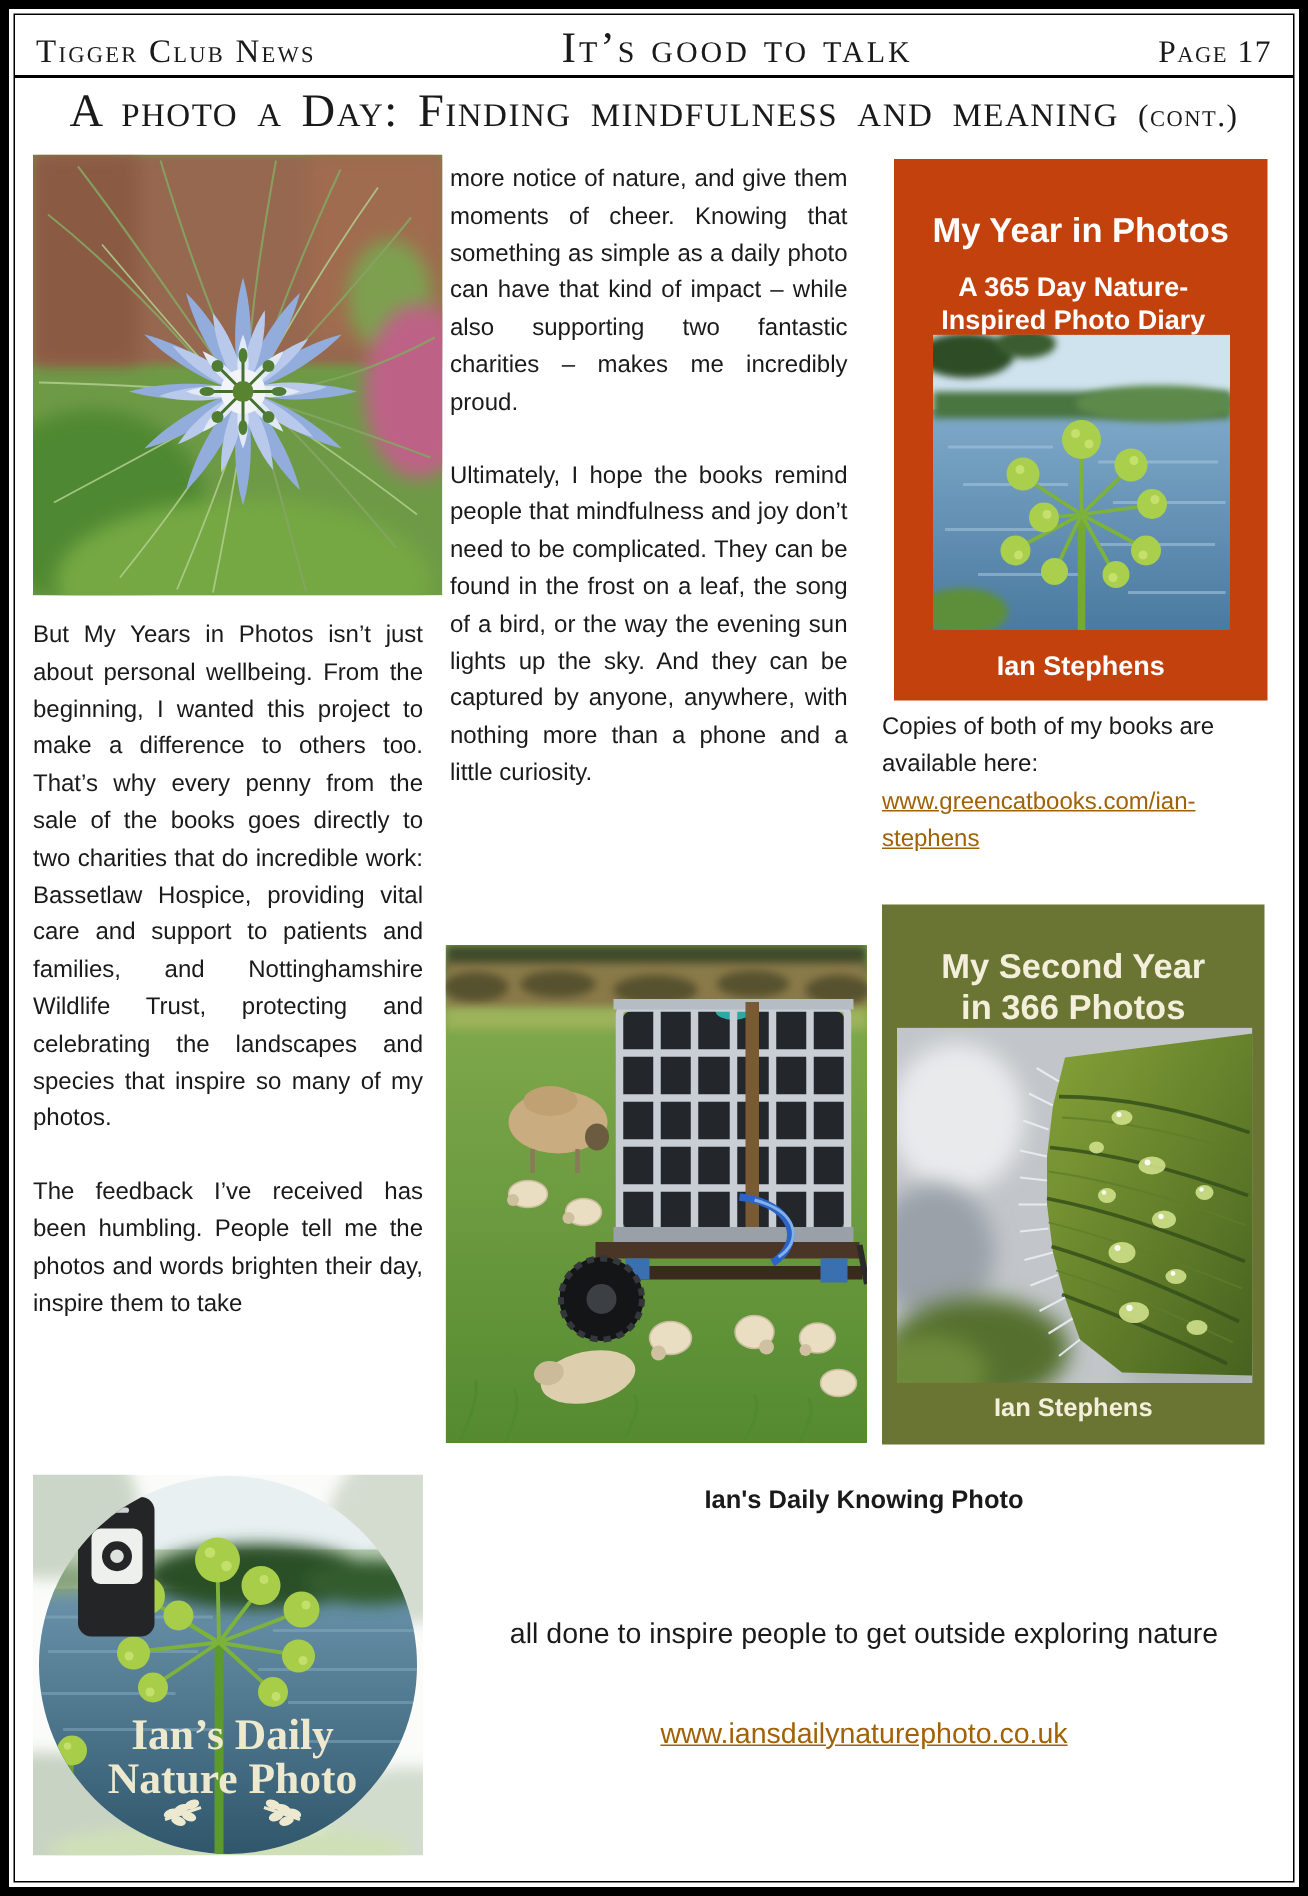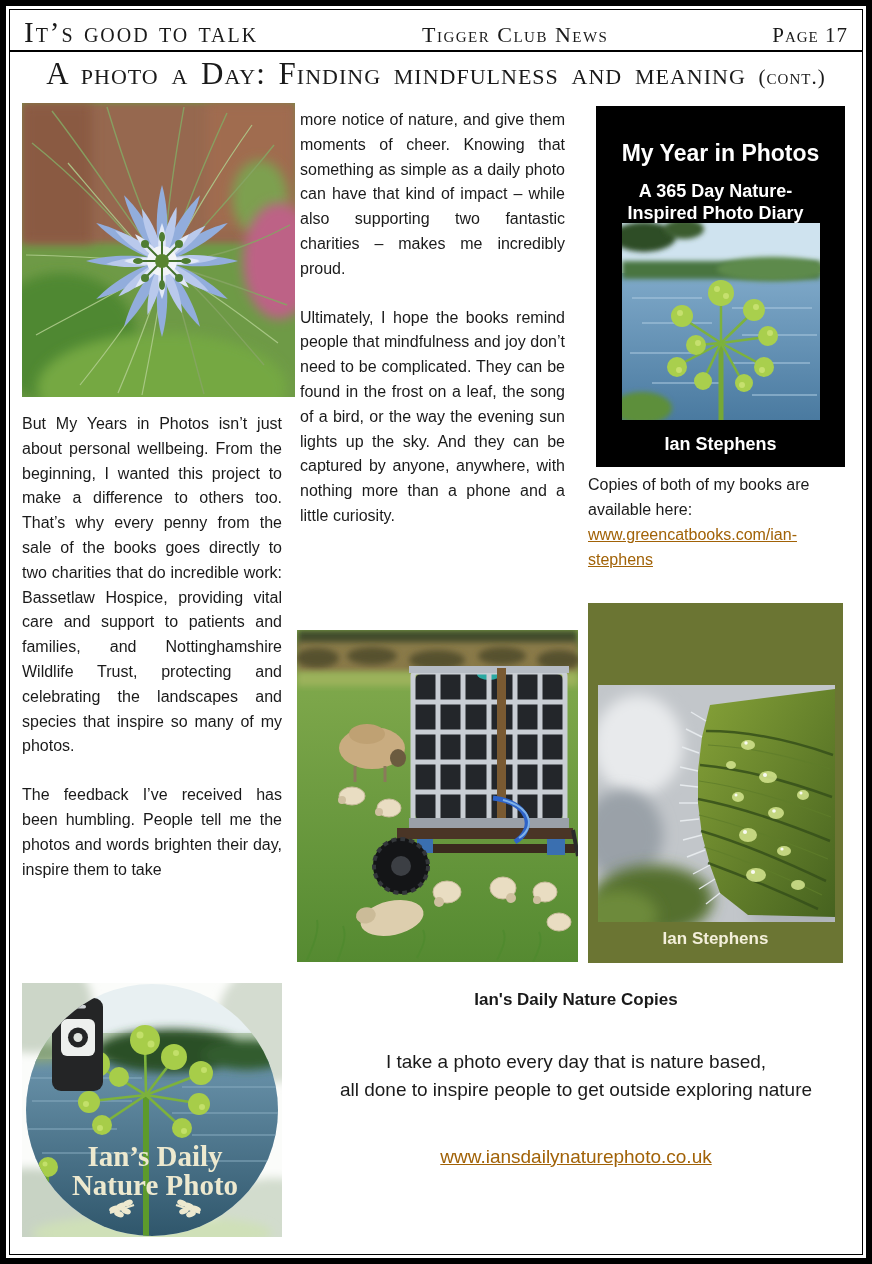--- a/index.html
+++ b/index.html
@@ -15,43 +15,43 @@
   .hdr-rule{position:absolute;top:50px;left:10px;right:10px;border-top:2px solid #000;}
   .title{position:absolute;top:56px;left:0;right:0;text-align:center;font-size:31px;letter-spacing:1px;word-spacing:4px;}
   .title .cont{font-size:21px;margin-top:23px;}
   .col-text{position:absolute;font-size:16px;line-height:24.8px;text-align:justify;}
   .col-text p{margin:0 0 24px 0;}
   .photo-box{position:absolute;overflow:hidden;}
   .photo-box svg{display:block;width:100%;height:100%;}
   .cover{position:absolute;text-align:center;color:#ffffff;font-weight:bold;}
   .cover .cv-photo{position:absolute;overflow:hidden;}
   .cover .cv-photo svg{display:block;width:100%;height:100%;}
-  .cover1{background:#000000;}
+  .cover1{background:#c2410c;}
   .cover1 .cv-title{position:absolute;top:34px;left:0;right:0;font-size:23px;}
   .cover1 .cv-sub{position:absolute;top:74px;left:0;right:10px;font-size:18px;line-height:22px;}
   .cover1 .cv-author{position:absolute;top:328px;left:0;right:0;font-size:18px;}
   .cover2{background:#6b7533;color:#f3efda;}
   .cover2 .cv-title{position:absolute;top:28px;left:0;right:0;font-size:23px;line-height:27px;}
   .cover2 .cv-author{position:absolute;top:326px;left:0;right:0;font-size:17px;}
   .books-note{position:absolute;left:588px;top:472px;width:268px;font-size:16px;line-height:25px;}
   a.link, .link{color:#a16207;text-decoration:underline;cursor:pointer;font-size:inherit;}
   .footer-text{position:absolute;left:300px;top:990px;width:552px;text-align:center;}
   .footer-heading{font-size:17px;font-weight:bold;margin:0;}
   .footer-body{margin-top:38px;font-size:19px;line-height:28px;}
   .footer-link{margin-top:42px;font-size:19px;}
 </style>
 </head>
 <body>
 
 <div class="frame-outer"></div>
 <div class="frame-inner"></div>
 
 <div class="header">
+  <span class="sc hdr-left">Tigger Club News</span>
   <span class="sc hdr-center">It’s good to talk</span>
-  <span class="sc hdr-left">Tigger Club News</span>
   <span class="sc hdr-right">Page 17</span>
 </div>
 <div class="hdr-rule"></div>
 
 <div class="title sc">
   <span>A photo a Day: Finding mindfulness and meaning</span>
   <span class="cont">(cont.)</span>
 </div>
 
 <div class="photo-box" style="left:22px;top:103px;width:273px;height:294px;">
@@ -396,20 +396,24 @@
   </div>
   <div class="cv-author">Ian Stephens</div>
 </div>
 
 <div class="books-note">
   <span>Copies of both of my books are available here:</span><br>
   <a class="link">www.greencatbooks.com/ian-stephens</a>
 </div>
 
 <div class="cover cover2" style="left:588px;top:603px;width:255px;height:360px;">
+  <div class="cv-title">
+    <span>My Second Year</span><br>
+    <span>in 366 Photos</span>
+  </div>
   <div class="cv-photo" style="left:10px;top:82px;width:237px;height:237px;">
     <svg viewBox="0 0 237 237">
       <defs>
         <filter id="c2b" x="-30%" y="-30%" width="160%" height="160%">
             <feGaussianBlur stdDeviation="7"></feGaussianBlur>
           </filter>
         <linearGradient id="leafg" x1="0" y1="0" x2="1" y2="1">
           <stop offset="0" stop-color="#86a238"></stop>
             <stop offset="1" stop-color="#46621f"></stop>
         </linearGradient>
@@ -584,21 +588,21 @@
         <ellipse cx="167" cy="223" rx="4" ry="2" transform="rotate(20 167 223)"></ellipse>
         <ellipse cx="174" cy="226" rx="4" ry="2" transform="rotate(20 174 226)"></ellipse>
         <ellipse cx="162" cy="228" rx="4" ry="2" transform="rotate(-20 162 228)"></ellipse>
         <ellipse cx="169" cy="231" rx="4" ry="2" transform="rotate(-20 169 231)"></ellipse>
       </g>
     </g>
   </svg>
 </div>
 
 <div class="footer-text">
-  <p class="footer-heading">Ian's Daily Nature Copies</p>
+  <p class="footer-heading">Ian's Daily Knowing Photo</p>
   <div class="footer-body">
-    <span>I take a photo every day that is nature based,</span><br>
+    <br>
     <span>all done to inspire people to get outside exploring nature</span>
   </div>
   <div class="footer-link">
     <a class="link">www.iansdailynaturephoto.co.uk</a>
   </div>
 </div>
 
 </body></html>

